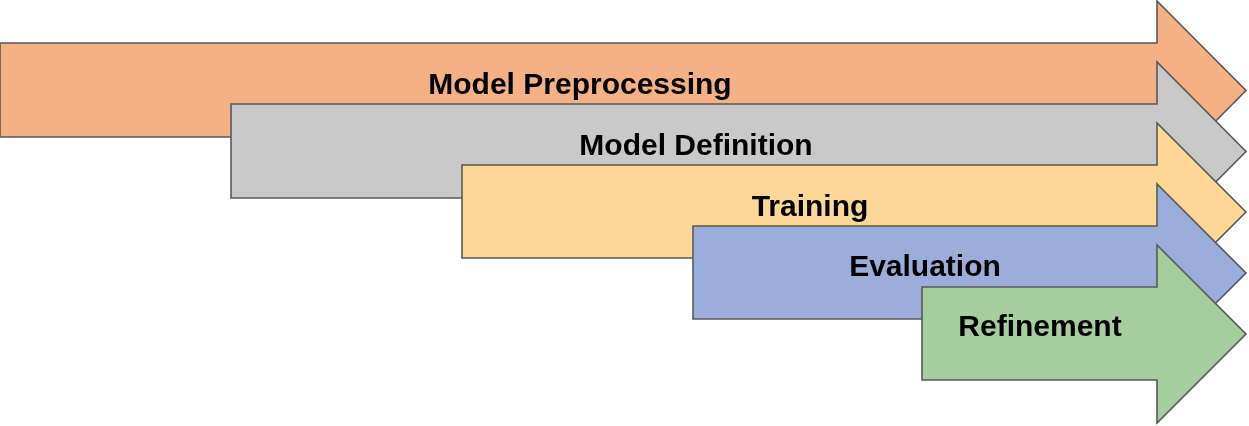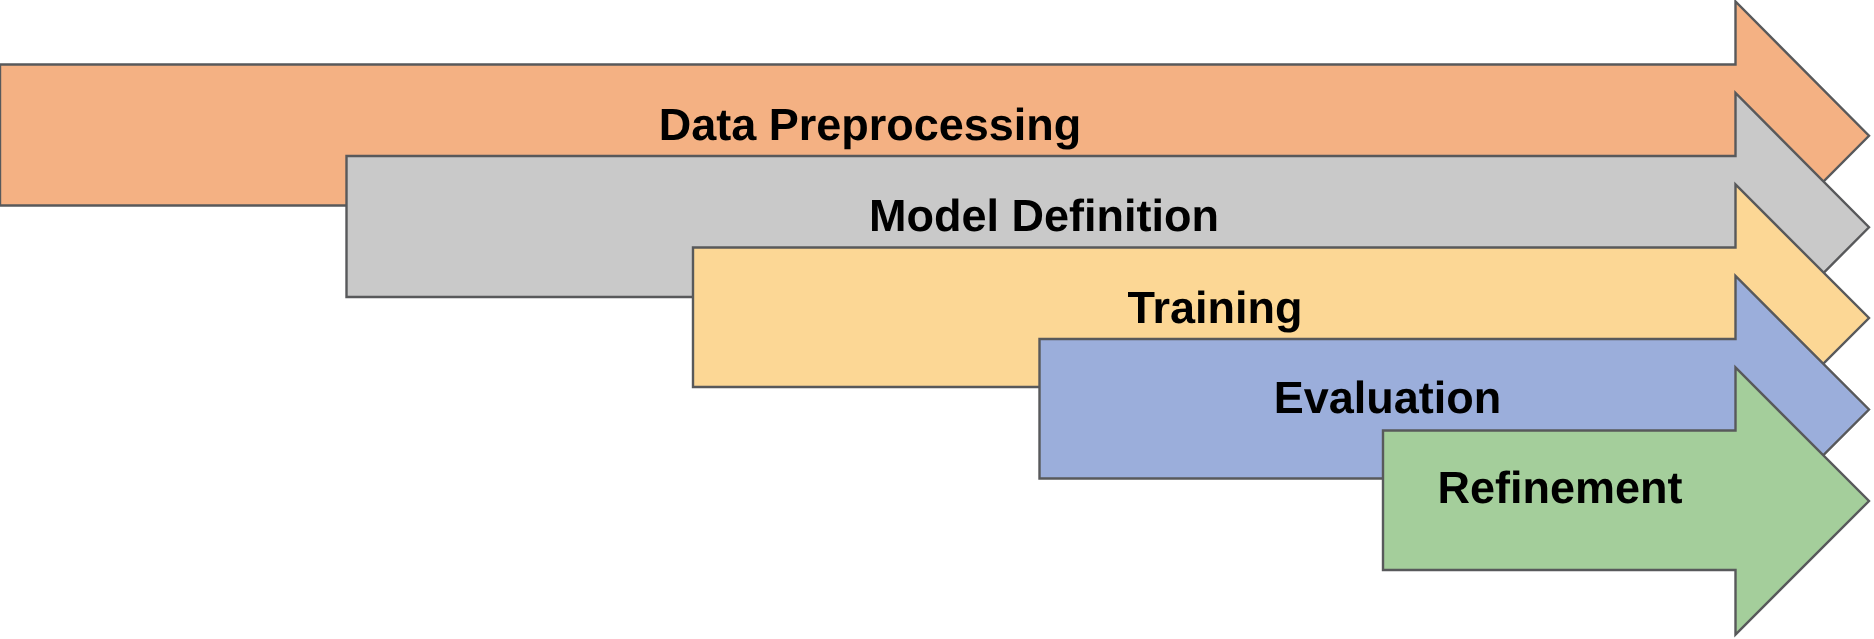--- a/index.html
+++ b/index.html
@@ -26,19 +26,19 @@
 
 <div id="stage">
   <svg id="arrow-svg" width="1249" height="426" viewBox="0 0 1249 426" xmlns="http://www.w3.org/2000/svg">
       <polygon points="0,43 1157,43 1157,1 1246,90.5 1157,180 1157,137 0,137" fill="#F4B183" stroke="#58595B" stroke-width="1.6" stroke-linejoin="miter"></polygon>
       <polygon points="231,104 1157,104 1157,62 1246,151.5 1157,241 1157,198 231,198" fill="#C9C9C9" stroke="#58595B" stroke-width="1.6" stroke-linejoin="miter"></polygon>
       <polygon points="462,165 1157,165 1157,123 1246,212 1157,301 1157,258 462,258" fill="#FCD795" stroke="#58595B" stroke-width="1.6" stroke-linejoin="miter"></polygon>
       <polygon points="693,226 1157,226 1157,184 1246,273 1157,362 1157,319 693,319" fill="#9BAEDB" stroke="#58595B" stroke-width="1.6" stroke-linejoin="miter"></polygon>
       <polygon points="922,287 1157,287 1157,245 1246,334 1157,423 1157,380 922,380" fill="#A4CE9B" stroke="#58595B" stroke-width="1.6" stroke-linejoin="miter"></polygon>
     </svg>
   <div id="labels">
-      <div class="arrow-label" style="font-size: 30px; line-height: 30px; left: 0px; top: 69px; width: 1160px; color: rgb(0, 0, 0);">Data Preprocessing</div>
+      <div class="arrow-label" style="font-size: 30px; line-height: 30px; left: 0px; top: 69px; width: 1160px; color: rgb(0, 0, 0);">Model Preprocessing</div>
       <div class="arrow-label" style="font-size: 30px; line-height: 30px; left: 0px; top: 130px; width: 1392px; color: rgb(0, 0, 0);">Model Definition</div>
       <div class="arrow-label" style="font-size: 30px; line-height: 30px; left: 0px; top: 191px; width: 1620px; color: rgb(0, 0, 0);">Training</div>
       <div class="arrow-label" style="font-size: 30px; line-height: 30px; left: 0px; top: 251px; width: 1850px; color: rgb(0, 0, 0);">Evaluation</div>
       <div class="arrow-label" style="font-size: 30px; line-height: 30px; left: 0px; top: 311px; width: 2080px; color: rgb(0, 0, 0);">Refinement</div>
     </div>
 </div>
 
 </body></html>

